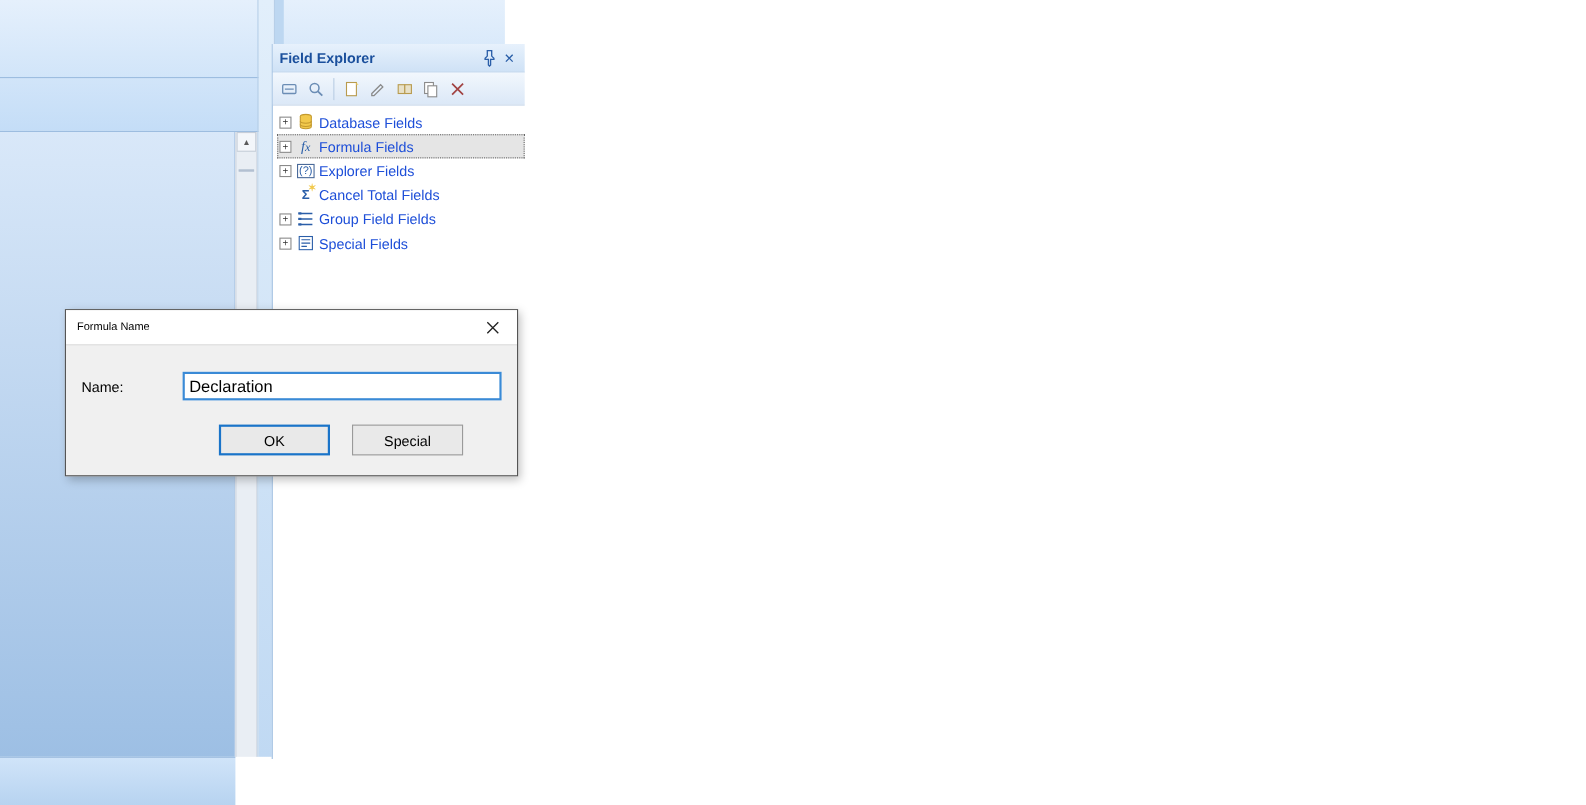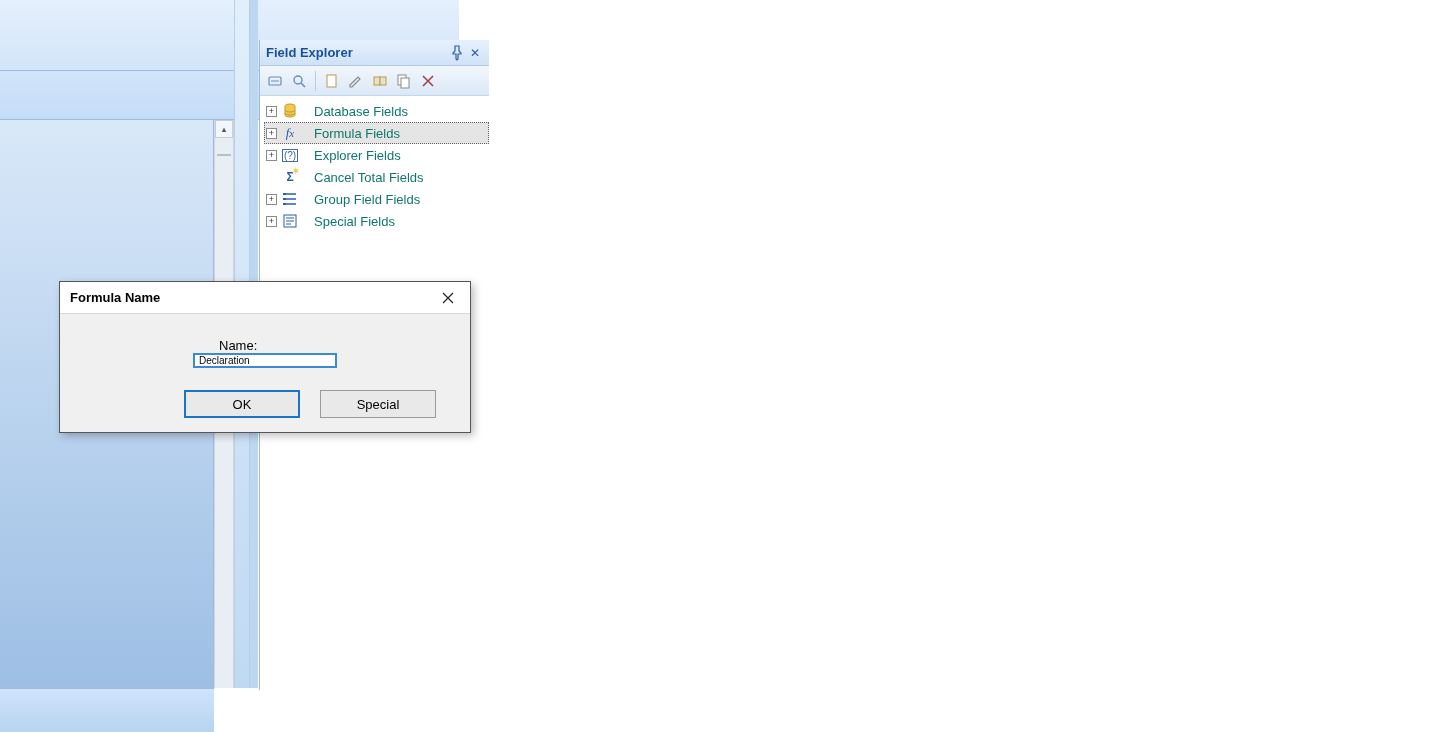--- a/index.html
+++ b/index.html
@@ -70,21 +70,21 @@
   }
   .lb-strip2 {
     position: absolute;
     left: 250px; top: 0; width: 8px; bottom: 44px;
     background: #bdd7f1;
   }
 
   
   .panel {
     position: absolute;
-    left: 259px; top: 40px; width: 230px; height: 650px;
+    left: 247px; top: 40px; width: 230px; height: 650px;
     background: #fff;
     border-left: 1px solid #9dbde0;
     display: flex; flex-direction: column;
   }
   .panel-title {
     background: linear-gradient(#e7f1fc, #cfe2f6);
     border-bottom: 1px solid #aecae8;
     height: 26px;
     display: flex; align-items: center;
     padding: 0 6px;
@@ -131,23 +131,23 @@
     background: #fff;
     display: flex; align-items: center; justify-content: center;
     font-size: 9px; line-height: 1; color: #333;
     margin-right: 4px;
     cursor: pointer;
   }
   .tree-expand.blank { border: none; background: transparent; }
   .tree-icon {
     width: 18px; height: 16px;
     display: flex; align-items: center; justify-content: center;
-    margin-right: 15px;
-  }
-  .tree-label { color: #0f766e; }
+    margin-right: 3px;
+  }
+  .tree-label { color: #1d4ed8; }
   .tree-row.selected {
     background: #e5e5e5;
     outline: 1px dotted #666;
     outline-offset: -1px;
   }
 
   
   .dialog {
     position: absolute;
     left: 59px; top: 281px;
@@ -156,46 +156,46 @@
     border: 1px solid #555;
     box-shadow: 3px 3px 8px rgba(0,0,0,.25);
   }
   .dlg-titlebar {
     height: 32px;
     background: #fff;
     border-bottom: 1px solid #d8d8d8;
     display: flex; align-items: center;
     padding: 0 0 0 10px;
   }
-  .dlg-title { flex: 1; font-size: 13px; font-weight: bold; }
+  .dlg-title { flex: 1; font-size: 10px; }
   .dlg-close {
     width: 44px; height: 30px;
     display: flex; align-items: center; justify-content: center;
     font-size: 14px; cursor: pointer;
   }
   .dlg-body {
     padding: 24px 14px 12px 14px;
   }
-  .dlg-row { display: flex; align-items: center; margin-bottom: 22px; flex-direction: column; }
+  .dlg-row { display: flex; align-items: center; margin-bottom: 22px; }
   .dlg-label { width: 92px; }
   .dlg-input {
     flex: 1;
     height: 26px;
     border: 2px solid #3a8ad6;
     background: #fff;
     padding: 0 4px;
-    font-family: inherit; font-size: 10px;
+    font-family: inherit; font-size: 15px;
     outline: none;
   }
   .dlg-buttons {
     display: flex; justify-content: center; gap: 20px;
     padding-left: 90px;
   }
   .dlg-btn {
-    width: 116px; height: 28px;
+    width: 101px; height: 28px;
     background: #e9e9e9;
     border: 1px solid #9a9a9a;
     font-family: inherit; font-size: 13px;
     cursor: pointer;
   }
   .dlg-btn.primary { border: 2px solid #1a74c9; }
 
 </style>
 </head>
 <body>

